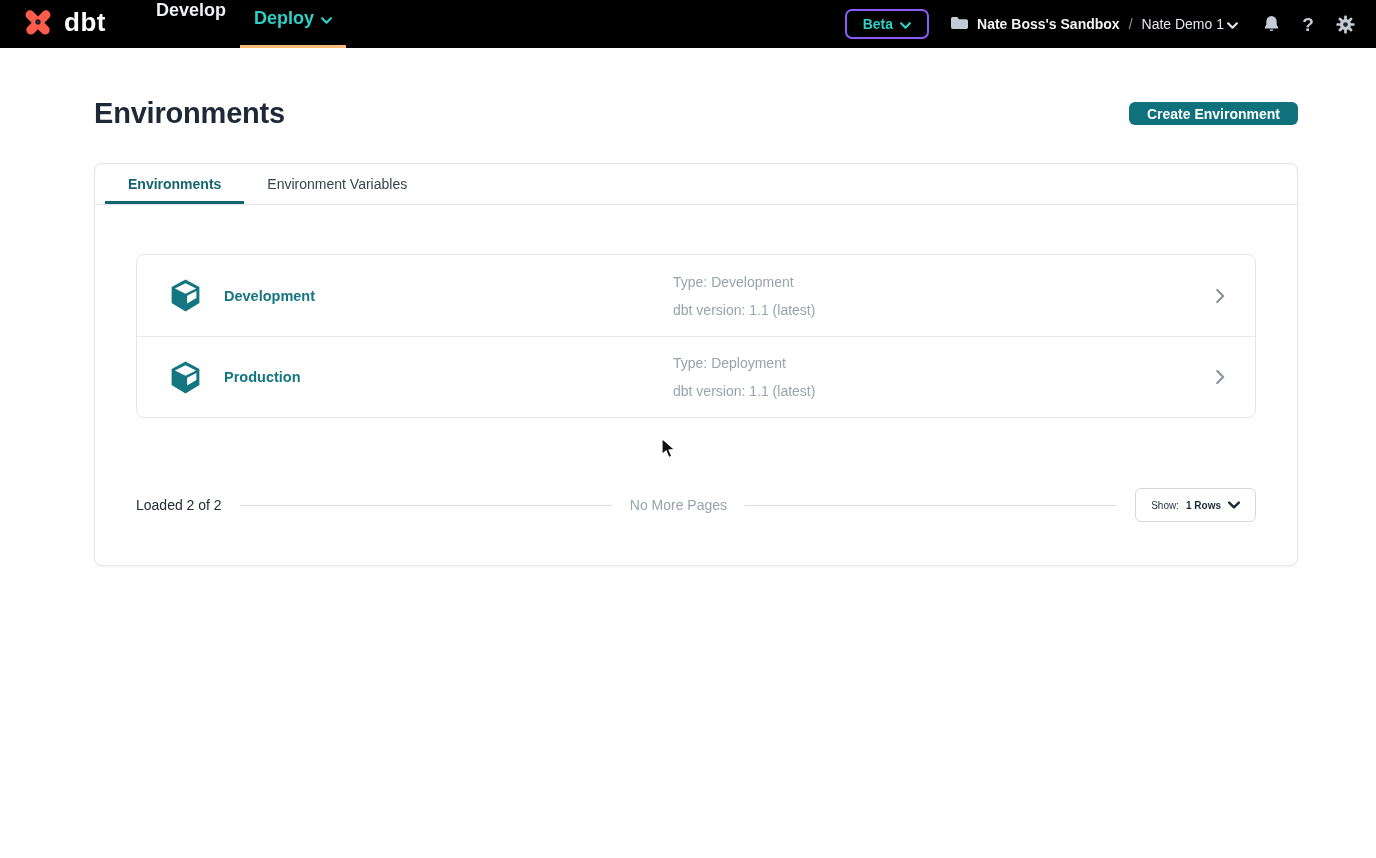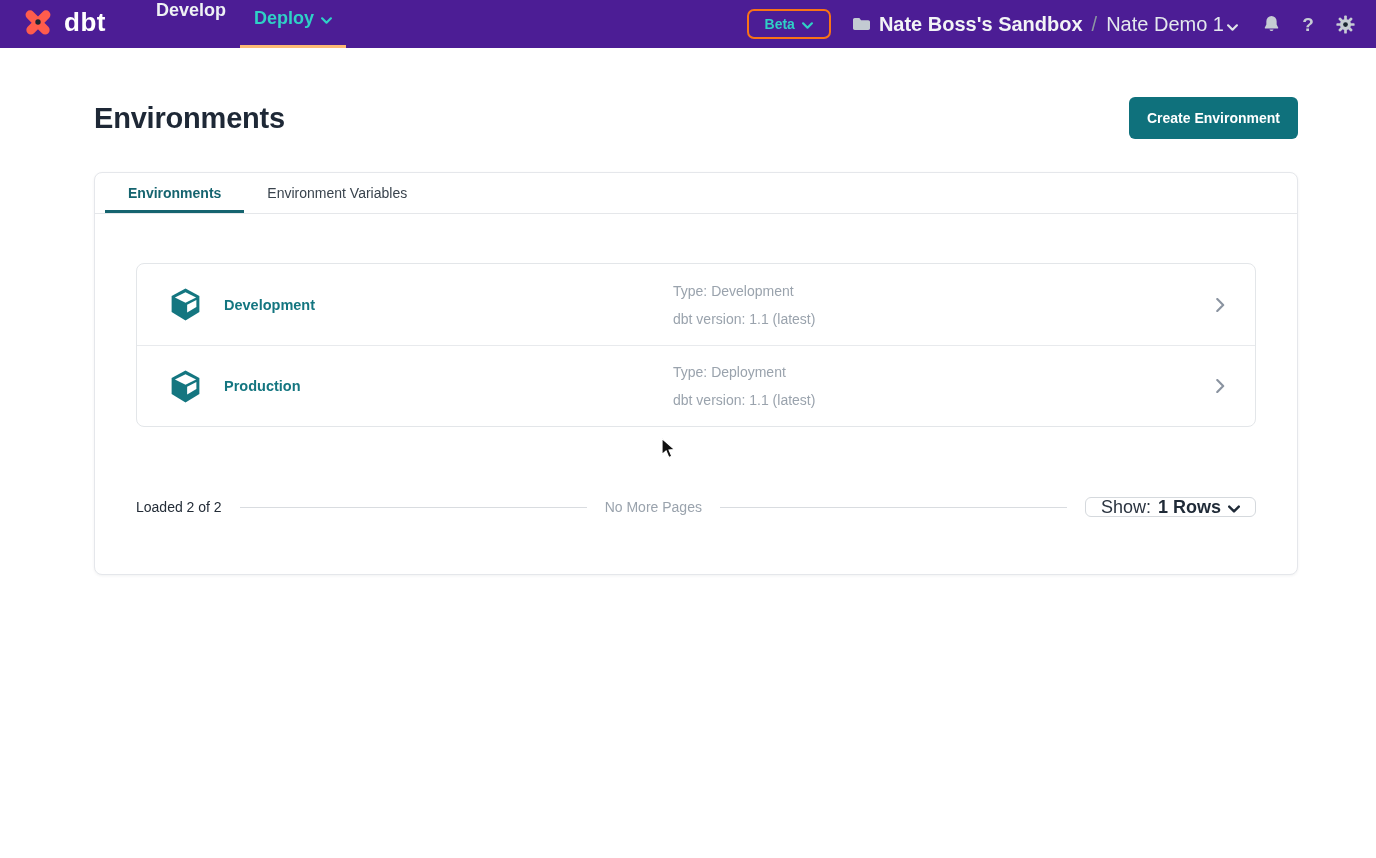--- a/index.html
+++ b/index.html
@@ -1,59 +1,59 @@
 <!DOCTYPE html>
 <html><head>
 <meta charset="utf-8">
 <style>
   * { margin: 0; padding: 0; box-sizing: border-box; }
   html, body { width: 1376px; height: 858px; background: #ffffff; font-family: "Liberation Sans", sans-serif; overflow: hidden; }
 
   
-  .navbar { height: 48px; background: #4c1d95; display: flex; align-items: stretch; padding: 0 20px 0 20px; position: relative; }
+  .navbar { height: 48px; background: #000000; display: flex; align-items: stretch; padding: 0 20px 0 20px; position: relative; }
   .logo { display: flex; align-items: center; gap: 8px; margin-right: 36px; }
   .logo-text { color: #ffffff; font-size: 26px; font-weight: 700; letter-spacing: 0.5px; line-height: 1; padding-bottom: 4px; }
   .nav-items { display: flex; align-items: stretch; }
   .nav-item { display: flex; align-items: flex-start; gap: 7px; padding: 0 14px; font-size: 18px; font-weight: 700; color: #eef1f4; cursor: pointer; position: relative; }
   .nav-item.active { color: #2fd0c6; border-bottom: 3px solid #fdba74; padding-top: 8px; }
   .nav-right { margin-left: auto; display: flex; align-items: center; gap: 22px; }
-  .beta-btn { border: 2px solid #f97316; color: #2fd0c6; border-radius: 7px; padding: 5px 16px; font-size: 14px; font-weight: 700; display: flex; align-items: center; gap: 7px; background: transparent; cursor: pointer; }
-  .breadcrumb { display: flex; align-items: center; gap: 9px; font-size: 20px; }
+  .beta-btn { border: 2px solid #8b5cf6; color: #2fd0c6; border-radius: 7px; padding: 5px 16px; font-size: 14px; font-weight: 700; display: flex; align-items: center; gap: 7px; background: transparent; cursor: pointer; }
+  .breadcrumb { display: flex; align-items: center; gap: 9px; font-size: 14px; }
   .crumb-account { color: #f2f4f6; font-weight: 700; }
   .crumb-sep { color: #8d97a2; }
   .crumb-project { color: #e3e8ed; font-weight: 400; display: flex; align-items: center; gap: 3px; }
   .nav-icons { display: flex; align-items: center; gap: 15px; }
   .nav-icon { display: flex; align-items: center; justify-content: center; width: 22px; height: 22px; cursor: pointer; }
   .qmark { font-size: 19px; font-weight: 700; color: #c6ccd4; line-height: 1; }
 
   
   .content { padding: 0 78px; margin-left: 16px; }
   .page-header { margin-top: 49px; display: flex; align-items: center; justify-content: space-between; }
   .page-title { font-size: 29px; font-weight: 700; color: #1e2836; letter-spacing: -0.2px; }
-  .create-btn { background: #0f717c; color: #ffffff; border: none; border-radius: 6px; height: 42px; padding: 0 18px; font-size: 14px; font-weight: 700; font-family: "Liberation Sans", sans-serif; cursor: pointer; }
+  .create-btn { background: #0f717c; color: #ffffff; border: none; border-radius: 6px; height: 23px; padding: 0 18px; font-size: 14px; font-weight: 700; font-family: "Liberation Sans", sans-serif; cursor: pointer; }
 
   
   .card { margin-top: 33px; border: 1px solid #e5e7eb; border-radius: 8px; background: #ffffff; box-shadow: 0 1px 3px rgba(25,35,50,0.06); height: 403px; display: flex; flex-direction: column; }
   .tab-bar { height: 41px; border-bottom: 1px solid #e5e7ea; display: flex; align-items: stretch; padding: 0 10px; }
   .tab { display: flex; align-items: center; padding: 0 23px; font-size: 14px; color: #39434d; cursor: pointer; }
   .tab.active { color: #15646f; font-weight: 700; border-bottom: 3px solid #15646f; padding-top: 3px; }
 
   .env-list { margin: 49px 41px 0; border: 1px solid #e3e6e9; border-radius: 8px; }
   .env-row { height: 81px; display: flex; align-items: center; position: relative; cursor: pointer; }
   .env-row + .env-row { border-top: 1px solid #e8eaed; }
   .env-cube { margin-left: 30px; width: 37px; height: 37px; flex: 0 0 auto; }
   .env-name { margin-left: 20px; font-size: 14.5px; font-weight: 700; color: #147680; }
   .env-info { position: absolute; left: 536px; top: 50%; transform: translateY(-50%); font-size: 14px; color: #9aa3ad; line-height: 28px; }
   .env-chevron { margin-left: auto; margin-right: 30px; display: flex; align-items: center; }
 
   .card-footer { margin: 70px 41px 0; display: flex; align-items: center; }
   .loaded-text { font-size: 14px; font-weight: 500; color: #232c37; white-space: nowrap; }
   .pager-line { flex: 1; height: 1px; background: #d9dce0; margin: 0 18px; }
   .no-more { font-size: 14px; color: #9aa3ad; white-space: nowrap; }
-  .show-btn { display: flex; align-items: center; gap: 7px; border: 1px solid #d5d9dd; border-radius: 6px; background: #ffffff; height: 20px; padding: 0 15px; font-family: "Liberation Sans", sans-serif; font-size: 18px; cursor: pointer; white-space: nowrap; }
+  .show-btn { display: flex; align-items: center; gap: 7px; border: 1px solid #d5d9dd; border-radius: 6px; background: #ffffff; height: 34px; padding: 0 15px; font-family: "Liberation Sans", sans-serif; font-size: 10px; cursor: pointer; white-space: nowrap; }
   .show-label { color: #2b3440; font-weight: 400; }
   .show-value { color: #1f2a37; font-weight: 700; }
 
   .cursor { position: absolute; left: 660px; top: 437px; pointer-events: none; z-index: 50; }
 </style>
 </head>
 <body>
 
 <div class="navbar">
   <div class="logo">

